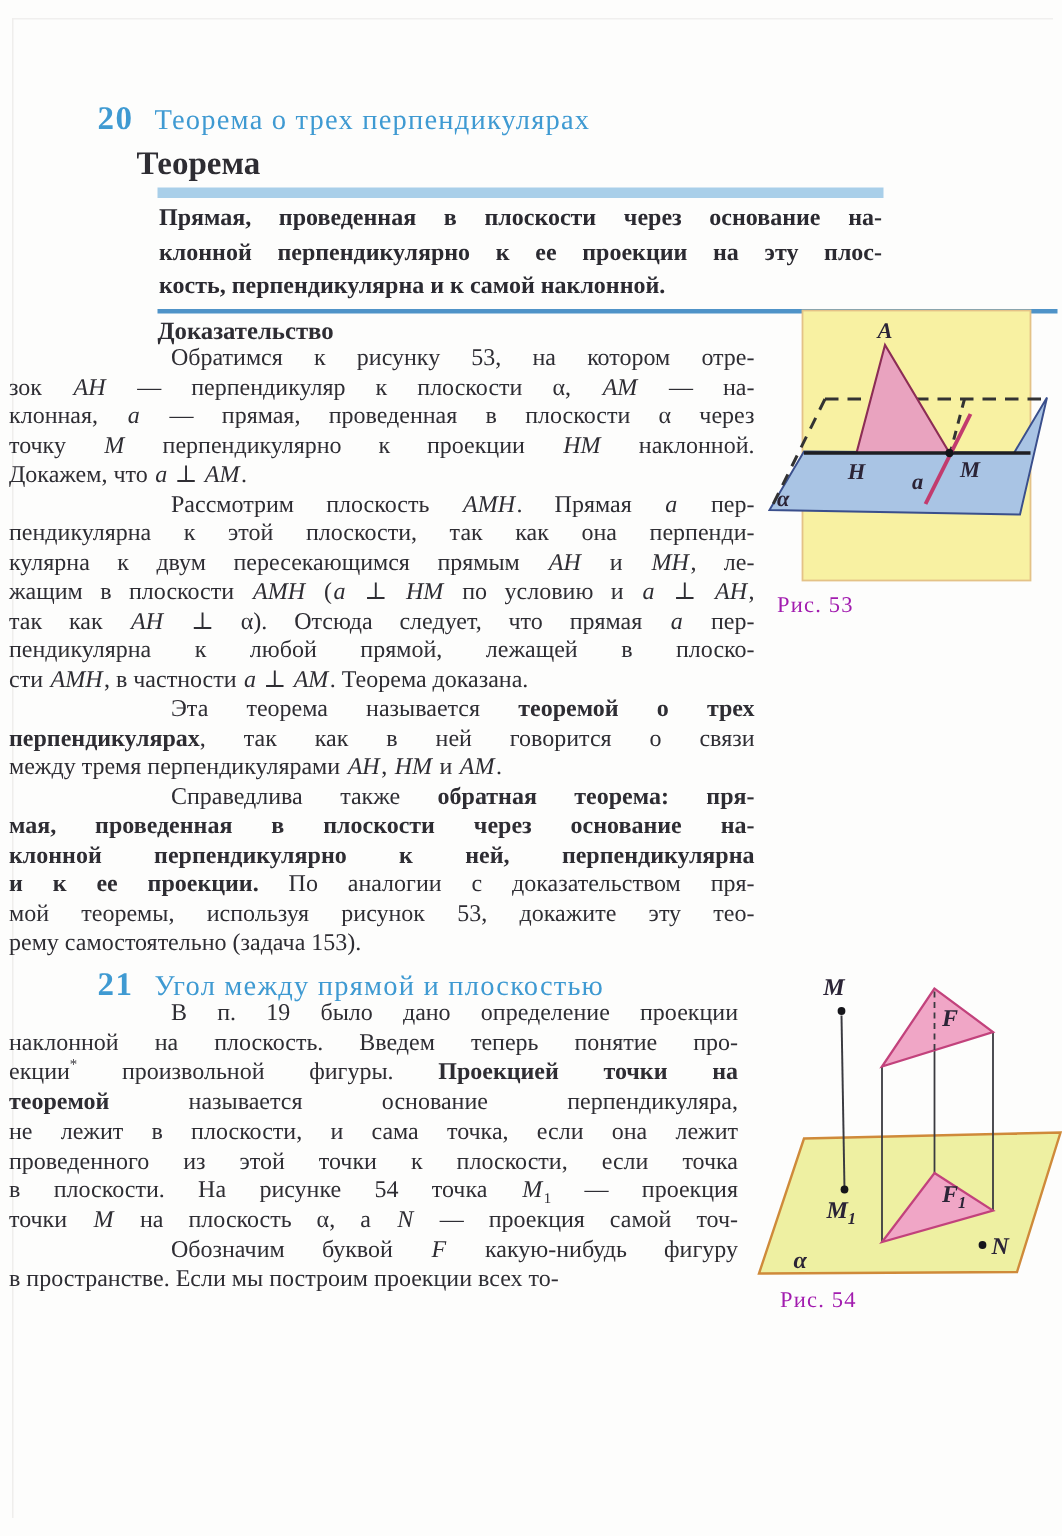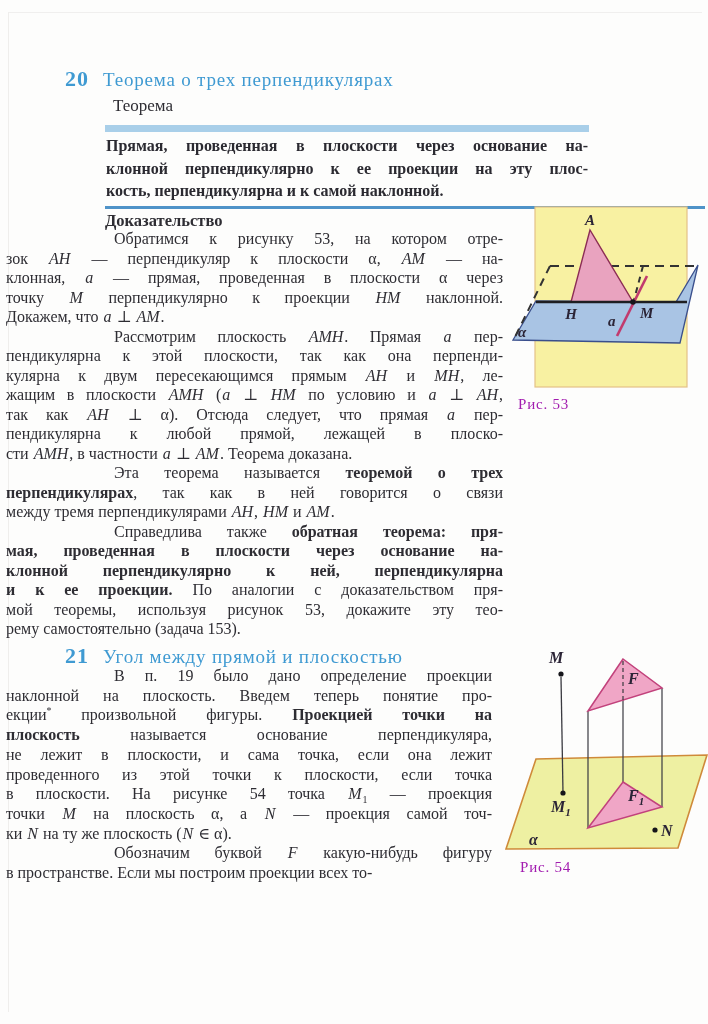--- a/index.html
+++ b/index.html
@@ -10,21 +10,21 @@
     overflow:hidden;
   }
   .page-edge-top{position:absolute;left:8px;top:12px;width:694px;height:1px;background:#f0efee;}
   .page-edge-left{position:absolute;left:8px;top:12px;width:1px;height:1000px;background:#efeeec;}
 
   
   .sec-head{position:absolute;left:65px;color:#3f9ad2;white-space:nowrap;}
   .sec-head .num{font-weight:bold;font-size:22px;letter-spacing:1px;}
   .sec-head .ttl{font-size:19px;margin-left:14px;letter-spacing:0.8px;}
 
-  .theorem-label{position:absolute;left:113px;top:96px;font-weight:normal;font-size:17px;}
+  .theorem-label{position:absolute;left:91px;top:96px;font-weight:bold;font-size:22px;}
   .rule-thick{position:absolute;left:105px;top:125px;width:484px;height:7px;background:#a9cfe9;}
   .rule-thin{position:absolute;left:105px;top:206px;width:600px;height:3px;background:#4f93c8;}
 
   .theorem-block{
     position:absolute;left:106px;top:135px;width:482px;
     font-weight:bold;font-size:16px;line-height:22.5px;color:#2b2a31;
   }
   .proof-label{position:absolute;left:105px;top:211px;font-weight:bold;font-size:16.5px;}
 
   .col20{
@@ -119,26 +119,25 @@
   <div class="fig-caption" style="left:518px;top:396px;">Рис. 53</div>
 
   <div class="sec-head" style="top:643px;">
     <span class="num">21</span><span class="ttl">Угол между прямой и плоскостью</span>
   </div>
 
   <div class="col21">
       <div class="line ind">В п. 19 было дано определение проекции</div>
       <div class="line">наклонной на плоскость. Введем теперь понятие про-</div>
       <div class="line">екции<sup>*</sup> произвольной фигуры. <b>Проекцией точки на</b></div>
-      <div class="line"><b>плоскость</b> называется основание перпендикуляра,</div>
+      <div class="line"><b>теоремой</b> называется основание перпендикуляра,</div>
       <div class="line">не лежит в плоскости, и сама точка, если она лежит</div>
       <div class="line">проведенного из этой точки к плоскости, если точка</div>
       <div class="line">в плоскости. На рисунке 54 точка <i class="mi">M</i><sub>1</sub> — проекция</div>
       <div class="line">точки <i class="mi">M</i> на плоскость α, а <i class="mi">N</i> — проекция самой точ-</div>
-      <div class="line last">ки <i class="mi">N</i> на ту же плоскость (<i class="mi">N</i> ∈ α).</div>
       <div class="line ind">Обозначим буквой <i class="mi">F</i> какую-нибудь фигуру</div>
       <div class="line last">в пространстве. Если мы построим проекции всех то-</div>
     </div>
 
   <div class="figure" style="left:500px;top:645px;width:208px;height:212px;">
     <svg width="208" height="212" viewBox="0 0 208 212">
       <polygon points="36,114 207,110 178,203 6,204" fill="#eef0a2" stroke="#cf8a3a" stroke-width="1.6"></polygon>
       <line x1="61" y1="32" x2="63" y2="148" stroke="#3a3a40" stroke-width="1.3"></line>
       <line x1="88" y1="66" x2="88" y2="183" stroke="#3a3a40" stroke-width="1.2"></line>
       <line x1="162" y1="43" x2="162" y2="162" stroke="#3a3a40" stroke-width="1.2"></line>

